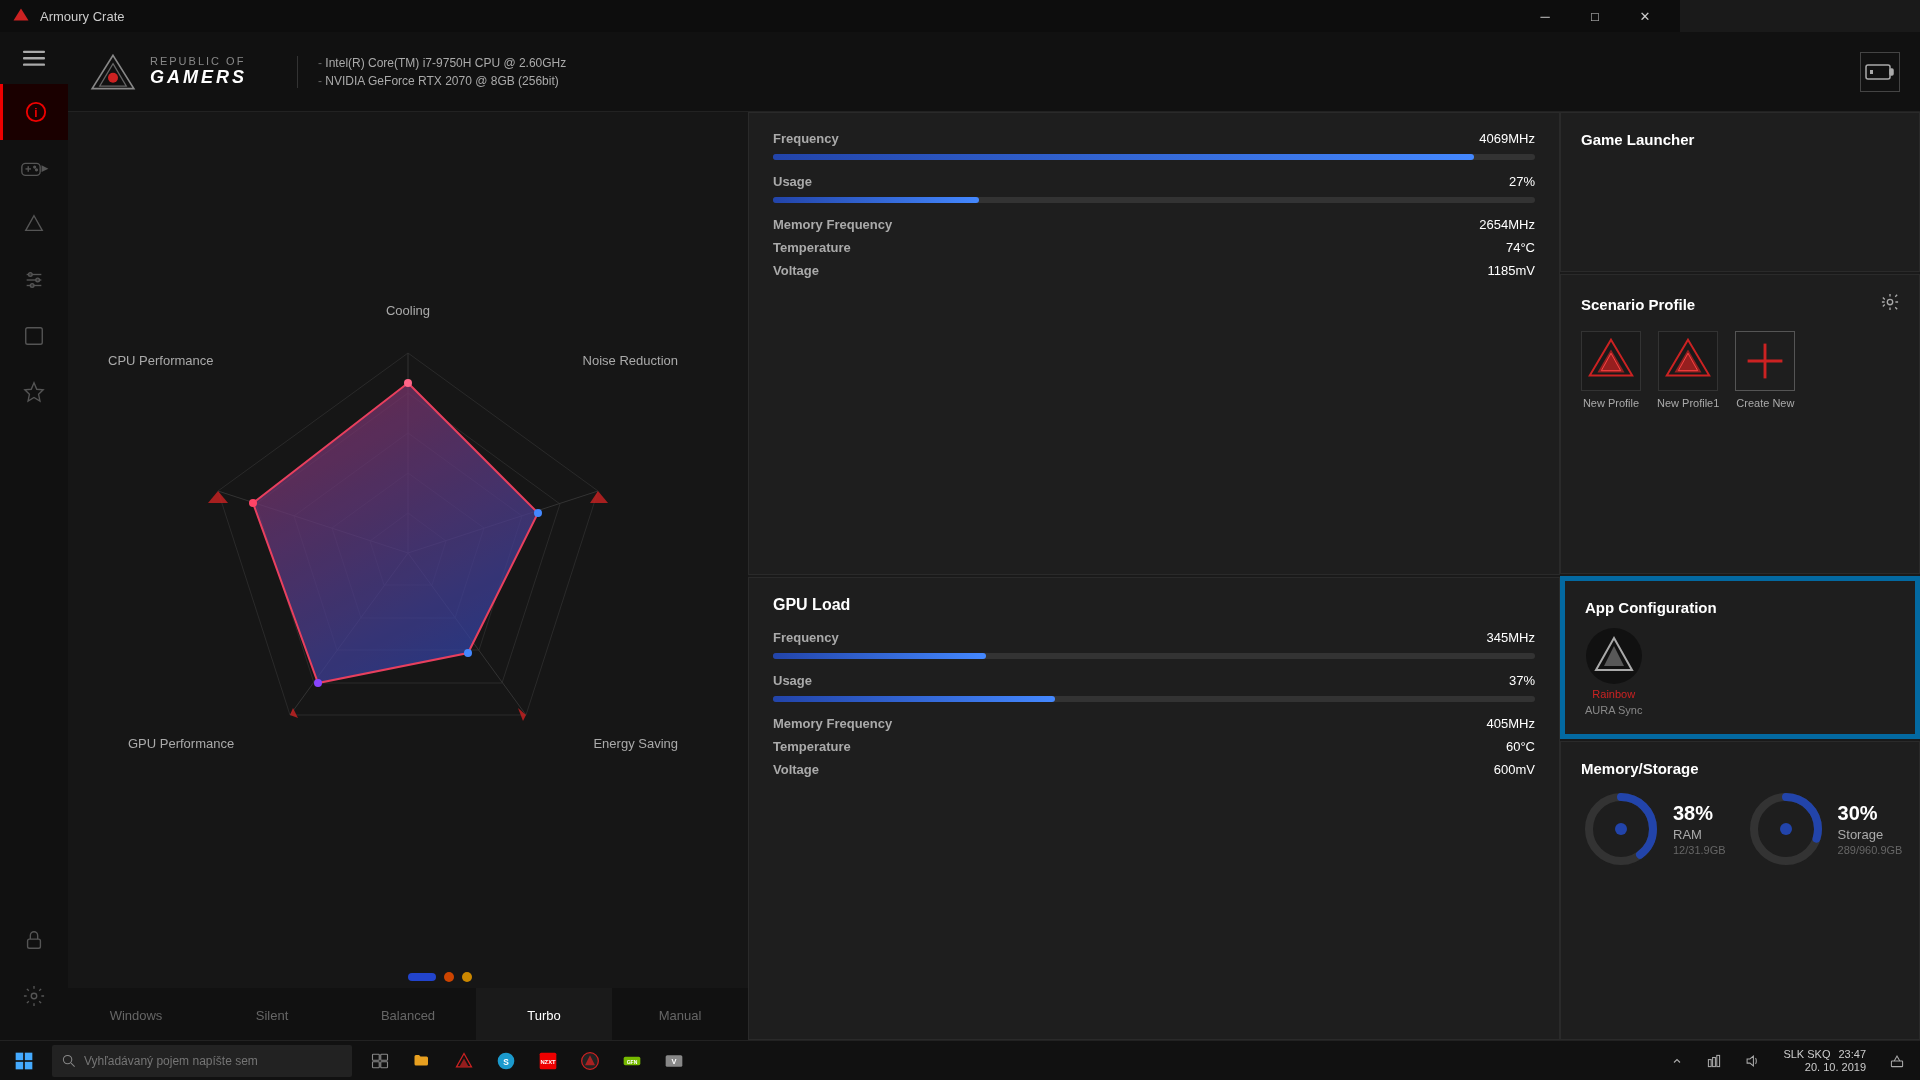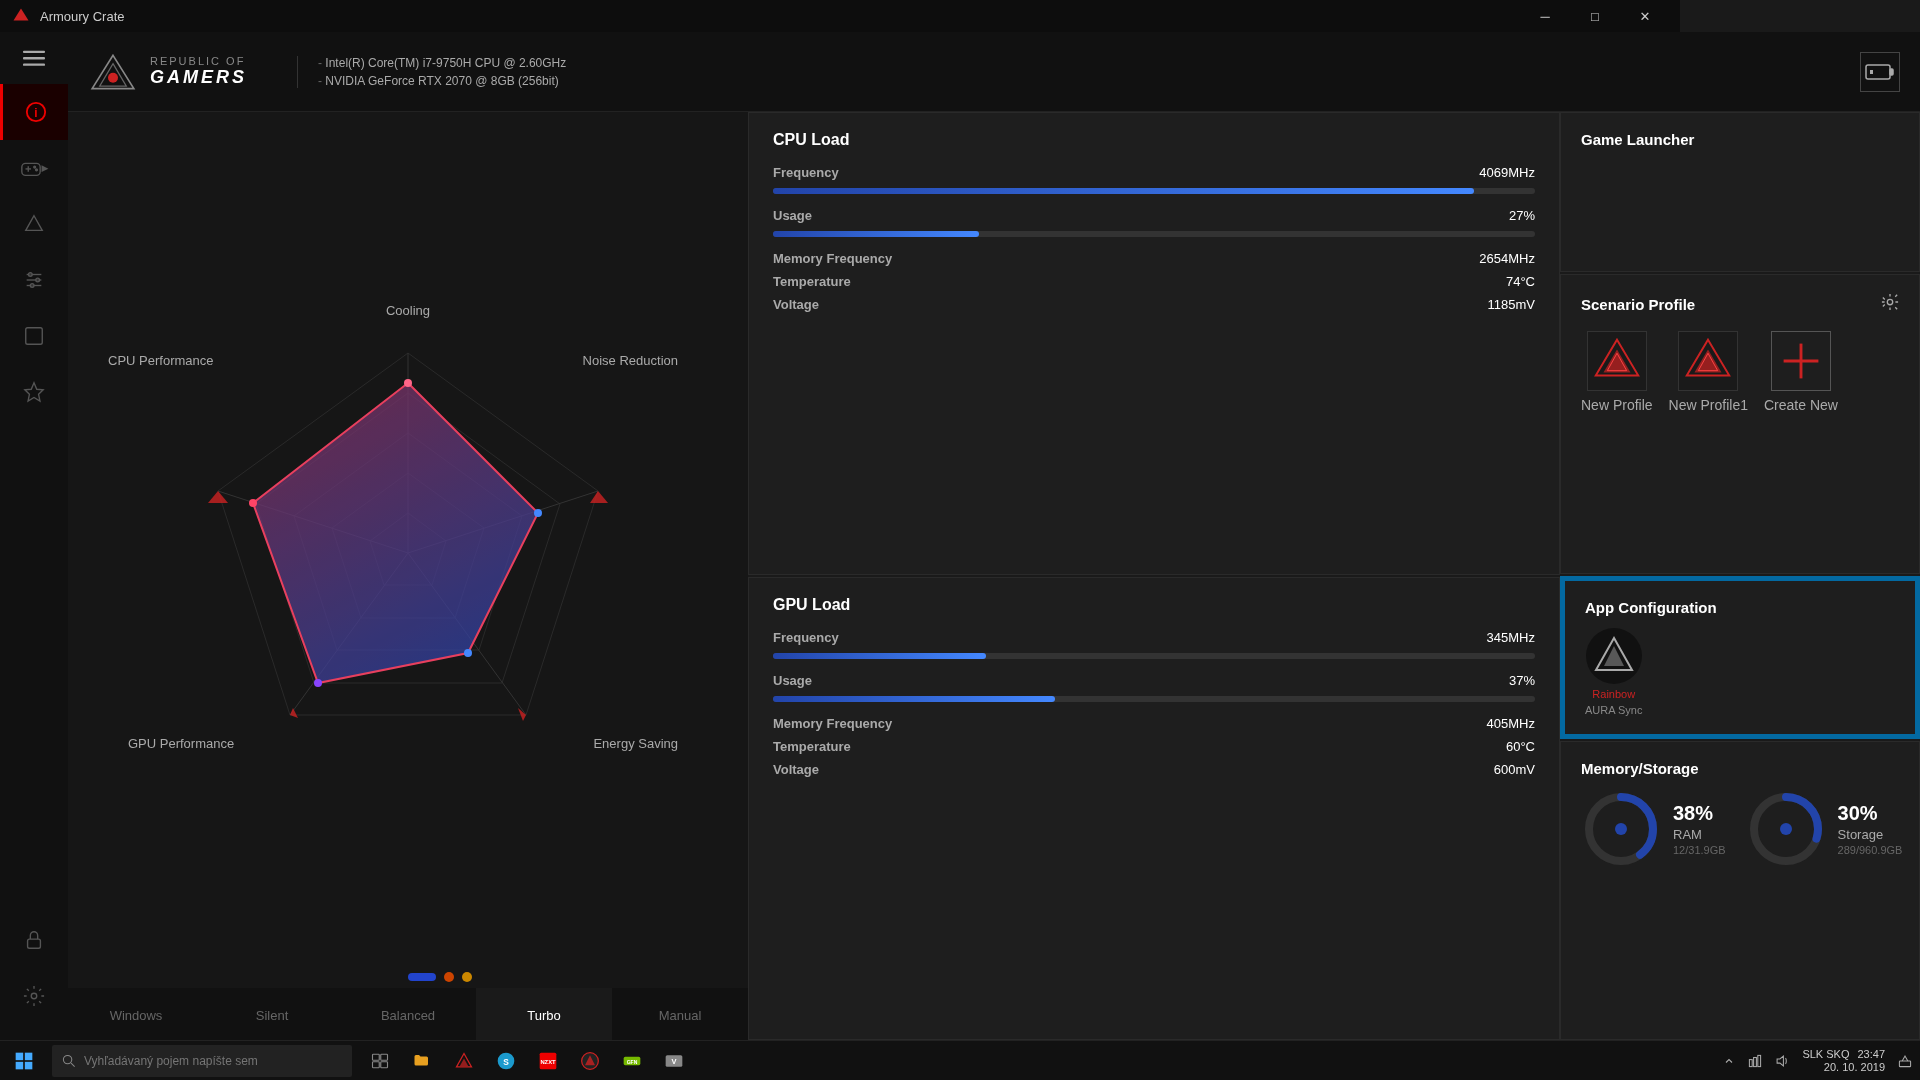--- a/index.html
+++ b/index.html
@@ -132,21 +132,21 @@
     .scenario-header { display: flex; justify-content: space-between; align-items: center; margin-bottom: 16px; }
     .scenario-title { font-size: 15px; font-weight: 600; color: #fff; }
     .scenario-profiles { display: flex; gap: 16px; }
     .profile-item {
       display: flex; flex-direction: column; align-items: center; gap: 6px; cursor: pointer;
     }
     .profile-icon {
       width: 60px; height: 60px; display: flex; align-items: center; justify-content: center;
       background: #1a1a1a; border: 1px solid #333;
     }
-    .profile-label { font-size: 14px; color: #aaa; text-align: center; }
+    .profile-label { font-size: 11px; color: #aaa; text-align: center; }
     .create-new-icon {
       width: 60px; height: 60px; display: flex; align-items: center; justify-content: center;
       border: 1px solid #555;
     }
 
     
     .app-config-panel {
       background: #1e1e1e; padding: 18px 20px;
       border: 5px solid #0369a1;
     }
@@ -180,21 +180,21 @@
     .statusbar {
       position: absolute; bottom: 0; left: 0; width: 1920px; height: 40px;
       background: #111; display: flex; align-items: center; gap: 0;
       border-top: 1px solid #222;
     }
     .taskbar-start { width: 48px; height: 40px; display: flex; align-items: center; justify-content: center; background: #111; cursor: pointer; }
     .taskbar-search { width: 300px; height: 32px; background: #222; margin: 0 4px; display: flex; align-items: center; padding: 0 10px; gap: 8px; border-radius: 2px; }
     .taskbar-search input { background: transparent; border: none; outline: none; color: #fff; font-size: 12px; flex: 1; }
     .taskbar-apps { display: flex; align-items: center; gap: 2px; margin-left: 4px; }
     .taskbar-app { width: 40px; height: 40px; display: flex; align-items: center; justify-content: center; cursor: pointer; }
-    .taskbar-right { margin-left: auto; display: flex; align-items: center; gap: 13px; padding-right: 8px; font-size: 11px; color: #ccc; }
+    .taskbar-right { margin-left: auto; display: flex; align-items: center; gap: 24px; padding-right: 16px; font-size: 11px; color: #ccc; }
 
     
     .radar-svg { width: 100%; height: 100%; }
 
     
     .dot-indicators {
       position: absolute; bottom: 58px; left: 340px; display: flex; gap: 8px; align-items: center;
     }
     .dot { width: 28px; height: 8px; border-radius: 4px; background: #2244cc; }
     .dot-small { width: 10px; height: 10px; border-radius: 50%; background: #cc4400; }
@@ -377,21 +377,20 @@
       <div class="mode-tab">Manual</div>
     </div>
   </div>
 
   <div class="right-panels">
     <div class="middle-section">
 
       <div class="metrics-column">
 
         <div class="metric-panel">
-          <div class="metric-panel-title">CPU Load</div>
           <div class="metric-row">
             <span class="metric-label">Frequency</span>
             <span class="metric-value">4069MHz</span>
           </div>
           <div class="metric-bar-container">
             <div class="metric-bar" style="width:92%;"></div>
           </div>
           <div class="metric-row">
             <span class="metric-label">Usage</span>
             <span class="metric-value">27%</span>

